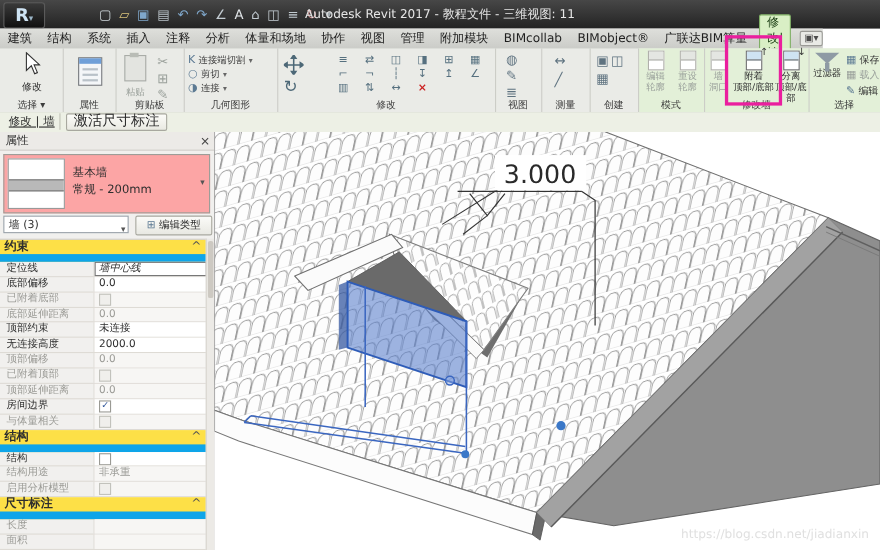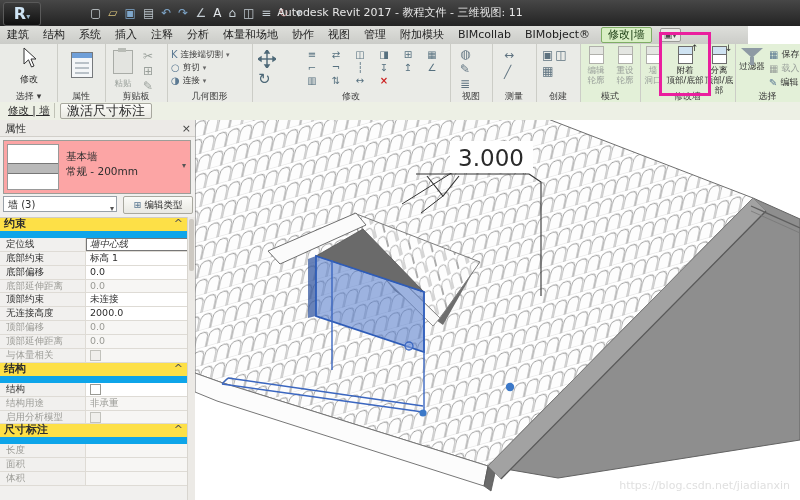--- a/index.html
+++ b/index.html
@@ -157,20 +157,21 @@
         <span class="tab">插入</span>
         <span class="tab">注释</span>
         <span class="tab">分析</span>
         <span class="tab">体量和场地</span>
         <span class="tab">协作</span>
         <span class="tab">视图</span>
         <span class="tab">管理</span>
         <span class="tab">附加模块</span>
         <span class="tab">BIMcollab</span>
         <span class="tab">BIMobject®</span>
+        <span class="tab">广联达BIM算量</span>
       </div>
     <span id="contextual-tab">修改|墙</span>
     <span id="tab-extra">▣▾</span>
   </div>
 
   <div id="ribbon">
     <div id="ctx-zone"></div>
 
     <div class="panel" id="p-select" style="left:0;width:57px;">
       <div class="bigbtn">
@@ -367,46 +368,54 @@
       <div id="wall-select"><span>墙 (3)</span><span class="caret">▾</span></div>
       <div id="edit-type"><span class="g">⊞</span> <span>编辑类型</span></div>
     </div>
     <div id="prop-grid">
         <div class="prop-section"><span>约束</span><span class="chev">^</span></div>
         <div class="prop-row">
           <span class="plab">定位线</span>
           <span class="pval active">墙中心线</span>
         </div>
         <div class="prop-row">
-          <span class="plab">底部约束</span>
-          <span class="pval">标高 1</span>
-        </div>
-        <div class="prop-row">
           <span class="plab">底部偏移</span>
           <span class="pval">0.0</span>
+        </div>
+        <div class="prop-row grayed">
+          <span class="plab">已附着底部</span>
+          <span class="pval"><span class="cbox"></span></span>
         </div>
         <div class="prop-row grayed">
           <span class="plab">底部延伸距离</span>
           <span class="pval">0.0</span>
         </div>
         <div class="prop-row">
           <span class="plab">顶部约束</span>
           <span class="pval">未连接</span>
         </div>
         <div class="prop-row">
           <span class="plab">无连接高度</span>
           <span class="pval">2000.0</span>
         </div>
         <div class="prop-row grayed">
           <span class="plab">顶部偏移</span>
           <span class="pval">0.0</span>
         </div>
         <div class="prop-row grayed">
+          <span class="plab">已附着顶部</span>
+          <span class="pval"><span class="cbox"></span></span>
+        </div>
+        <div class="prop-row grayed">
           <span class="plab">顶部延伸距离</span>
           <span class="pval">0.0</span>
+        </div>
+        <div class="prop-row">
+          <span class="plab">房间边界</span>
+          <span class="pval"><span class="cbox">✓</span></span>
         </div>
         <div class="prop-row grayed">
           <span class="plab">与体量相关</span>
           <span class="pval"><span class="cbox"></span></span>
         </div>
         <div class="prop-section"><span>结构</span><span class="chev">^</span></div>
         <div class="prop-row">
           <span class="plab">结构</span>
           <span class="pval"><span class="cbox"></span></span>
         </div>

